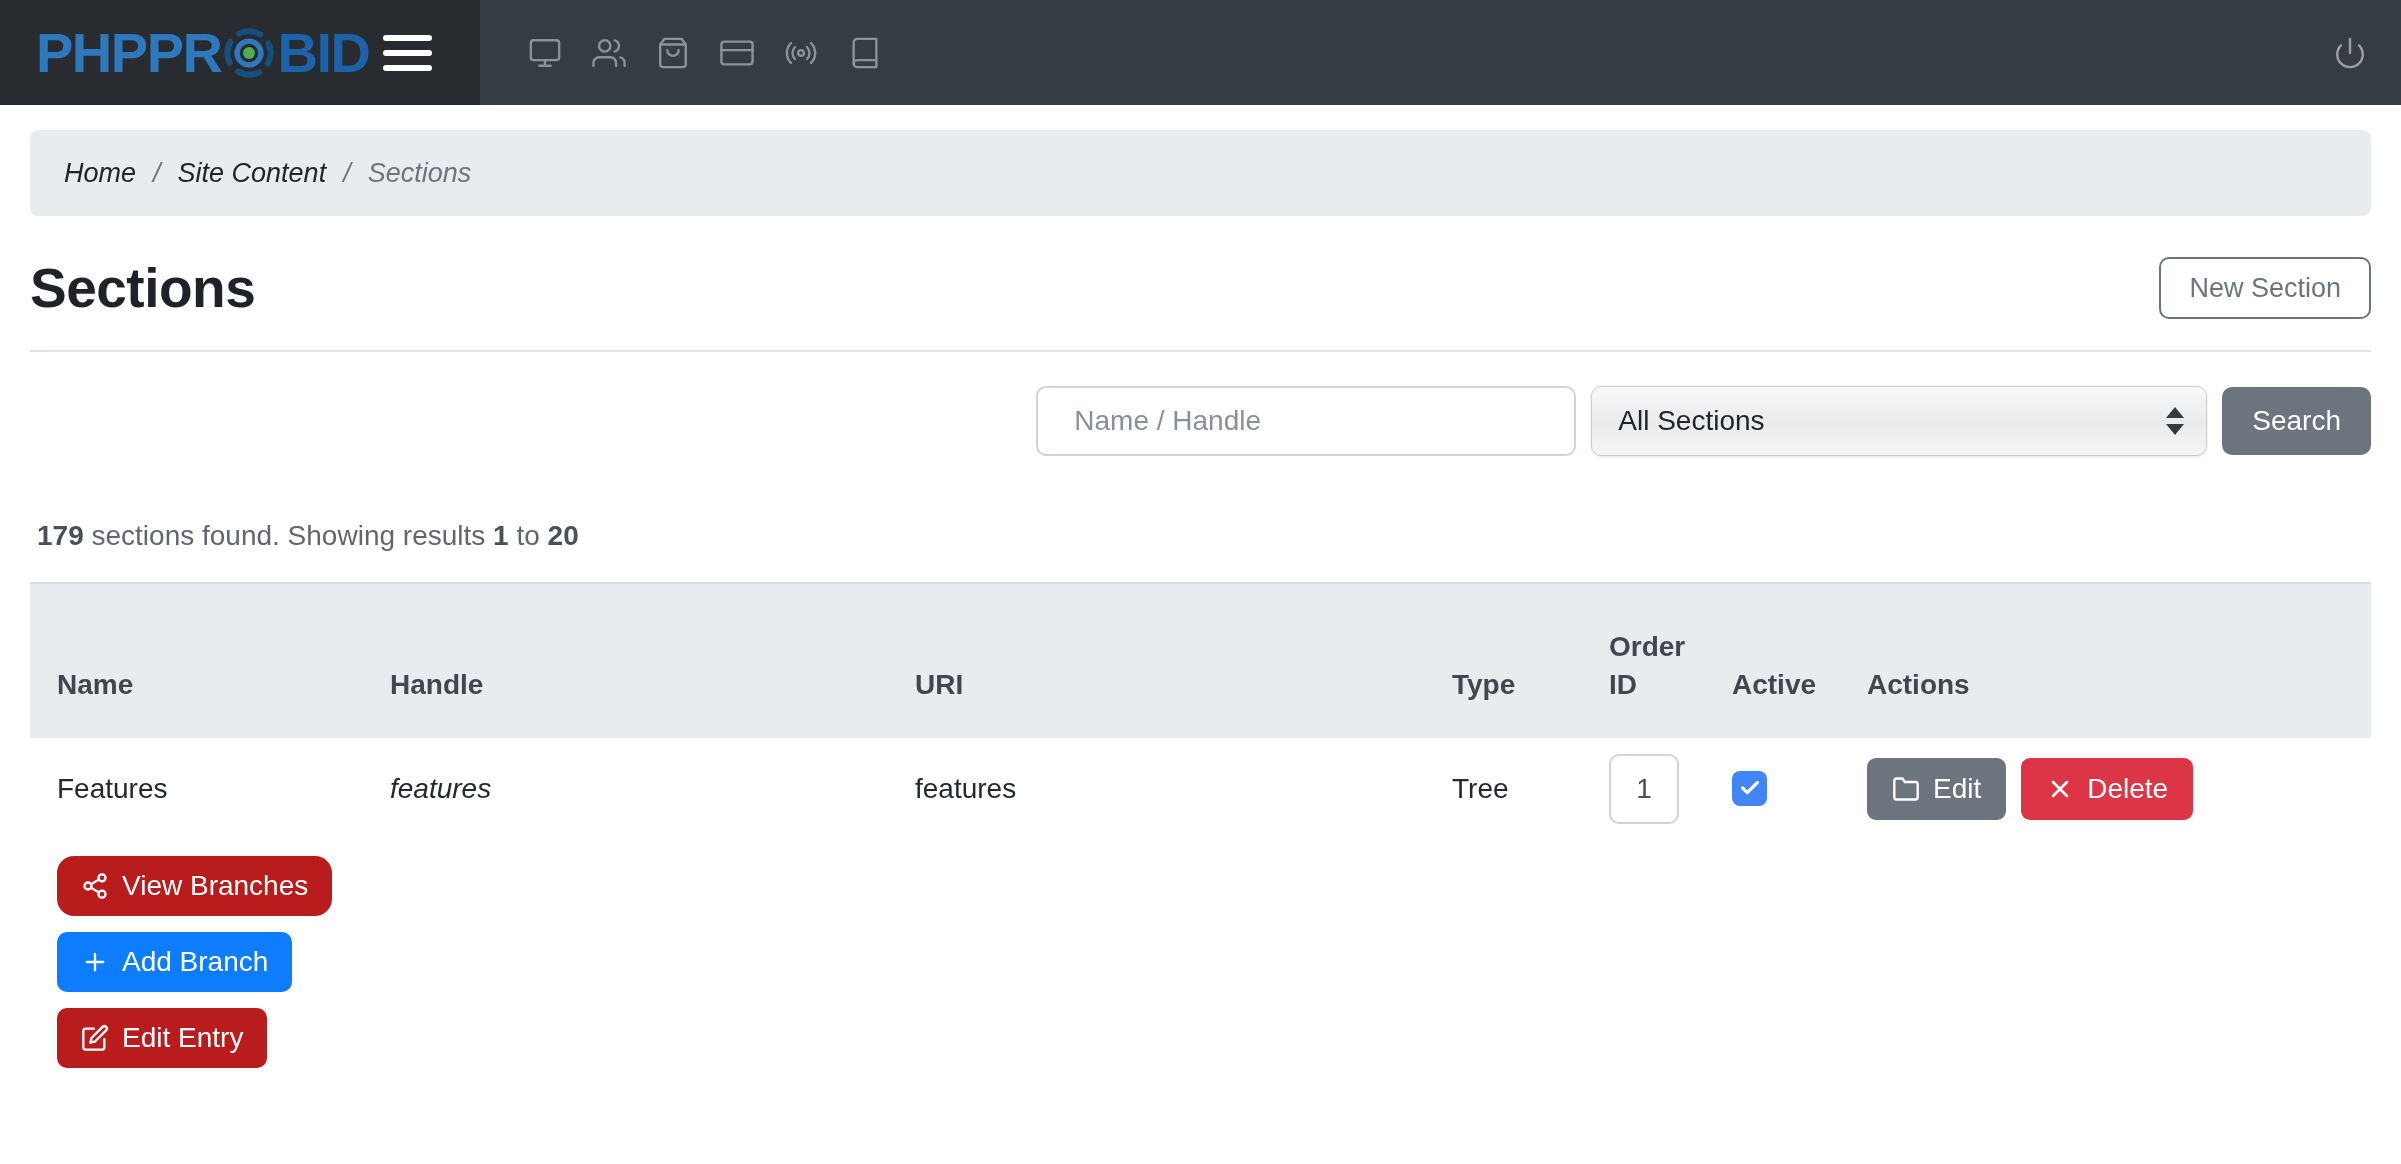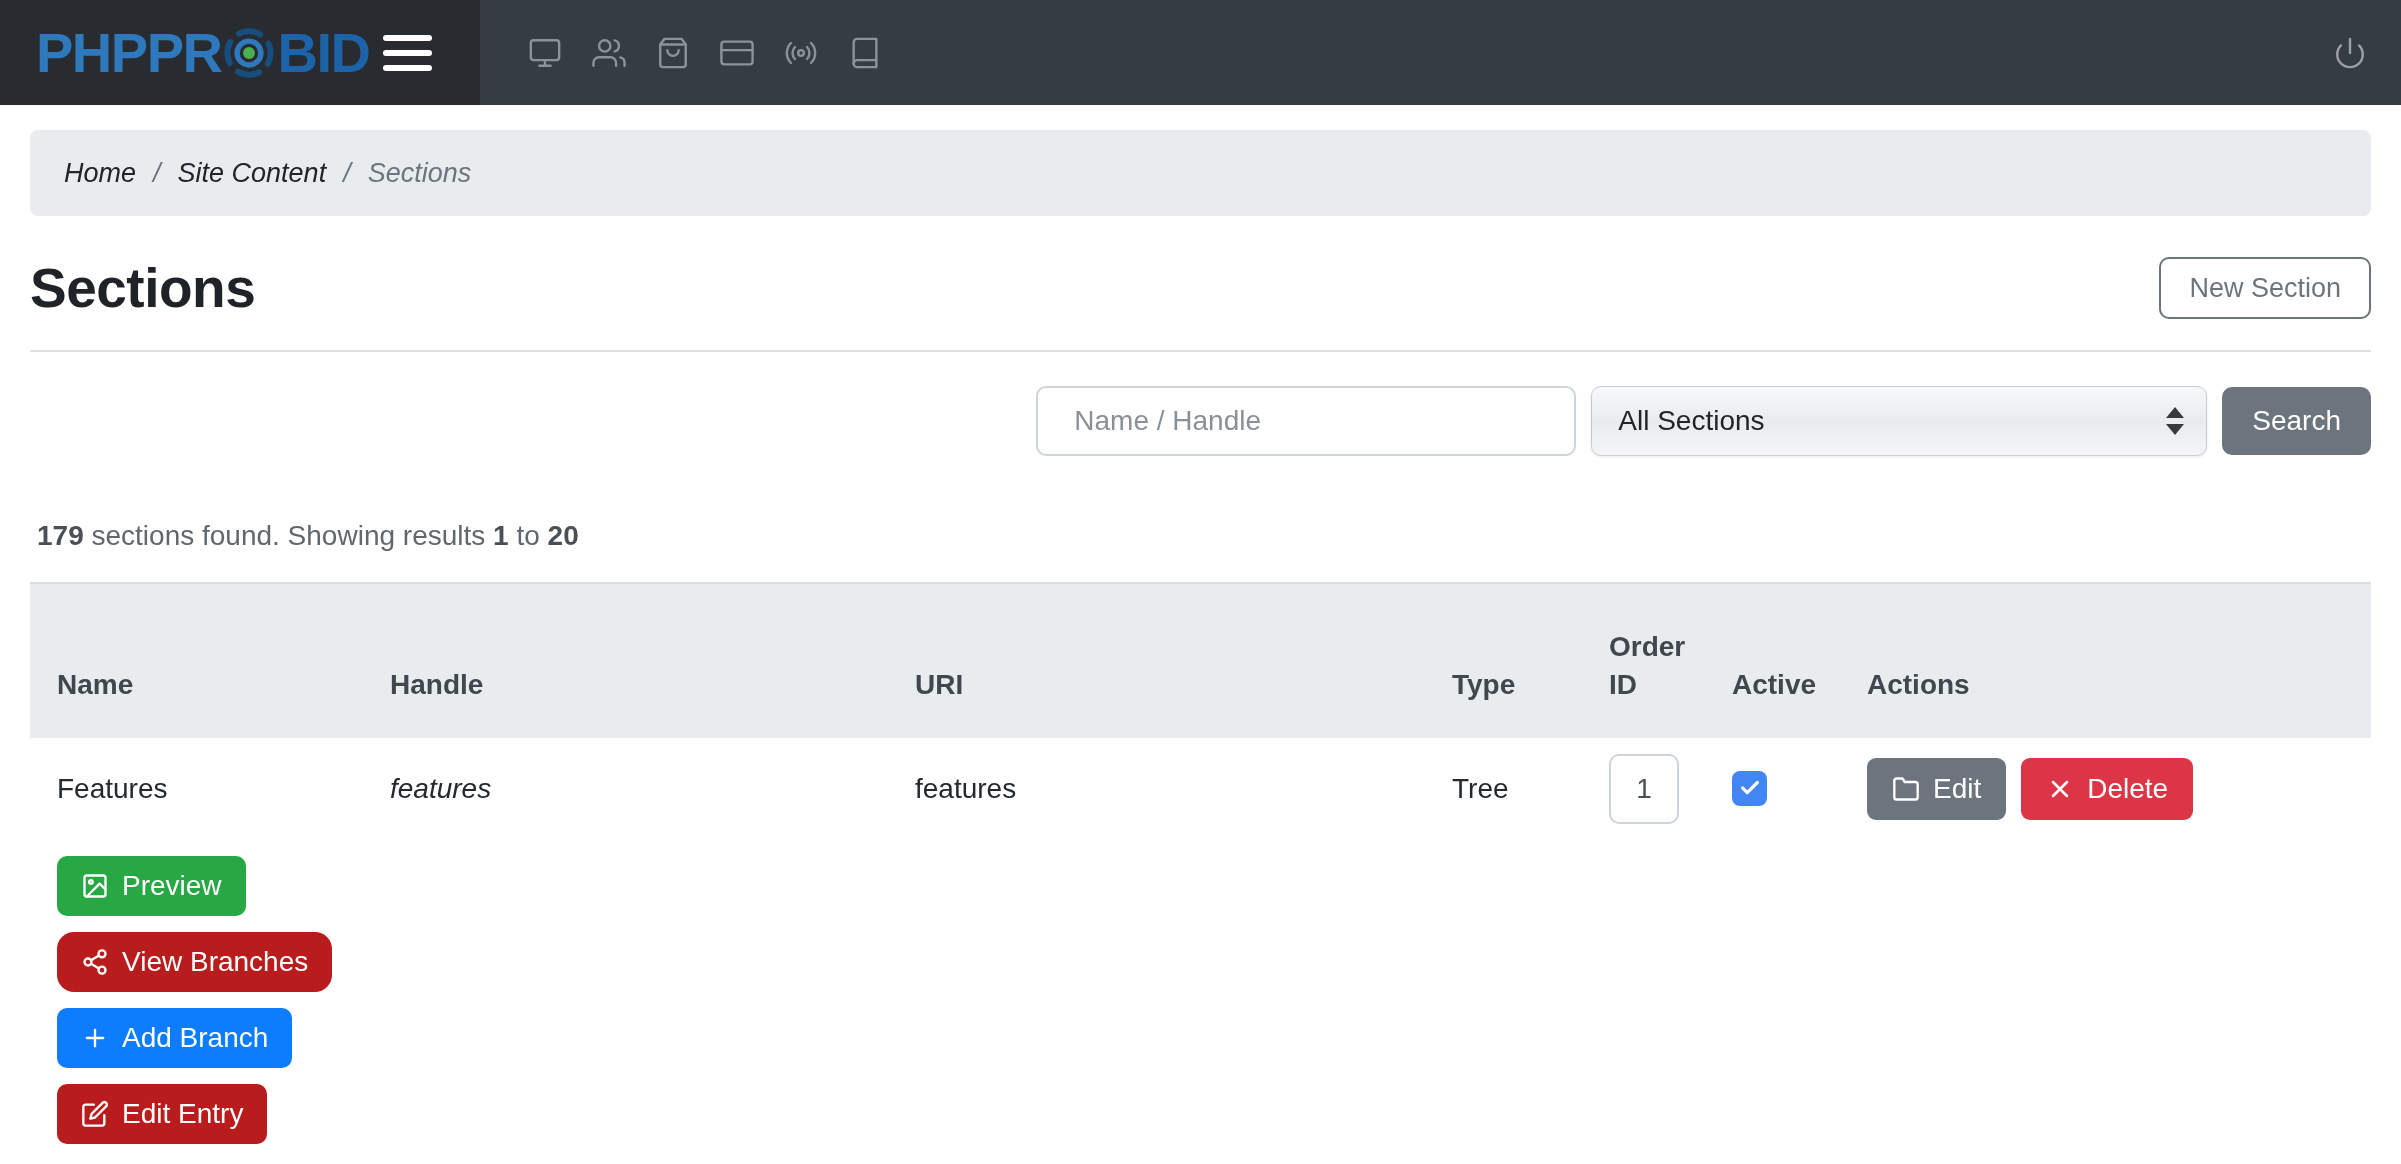--- a/index.html
+++ b/index.html
@@ -244,30 +244,20 @@
             </svg>
           </span>
           <span>Delete</span>
         </button>
       </td>
     </tr>
   </tbody>
 </table>
 
 <div class="branch-actions">
-  <button class="btn-branch btn-preview">
-    <span class="icon-wrap">
-      <svg viewBox="0 0 24 24" fill="none" stroke="currentColor" stroke-width="2" stroke-linecap="round" stroke-linejoin="round">
-        <rect x="3" y="3" width="18" height="18" rx="2" ry="2"></rect>
-          <circle cx="8.5" cy="8.5" r="1.5"></circle>
-          <polyline points="21 15 16 10 5 21"></polyline>
-      </svg>
-    </span>
-    <span>Preview</span>
-  </button>
   <button class="btn-branch btn-view-branches">
     <span class="icon-wrap">
       <svg viewBox="0 0 24 24" fill="none" stroke="currentColor" stroke-width="2" stroke-linecap="round" stroke-linejoin="round">
         <circle cx="18" cy="5" r="3"></circle>
           <circle cx="6" cy="12" r="3"></circle>
           <circle cx="18" cy="19" r="3"></circle>
         <line x1="8.59" y1="13.51" x2="15.42" y2="17.49"></line>
           <line x1="15.41" y1="6.51" x2="8.59" y2="10.49"></line>
       </svg>
     </span>

